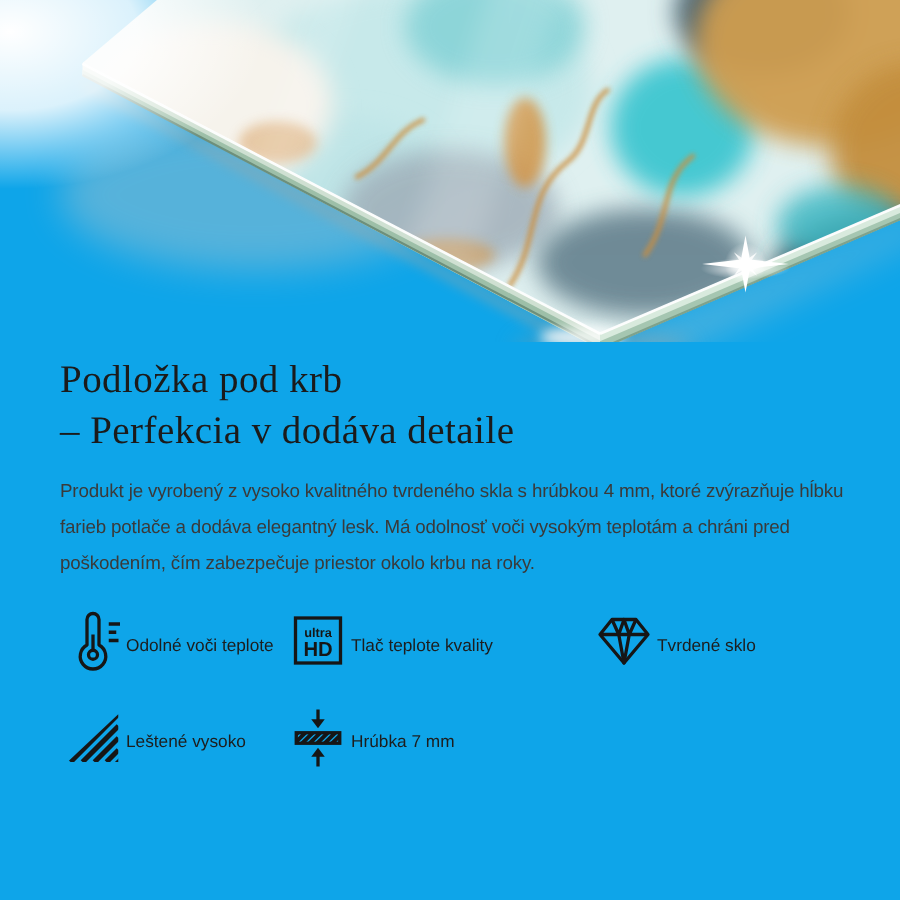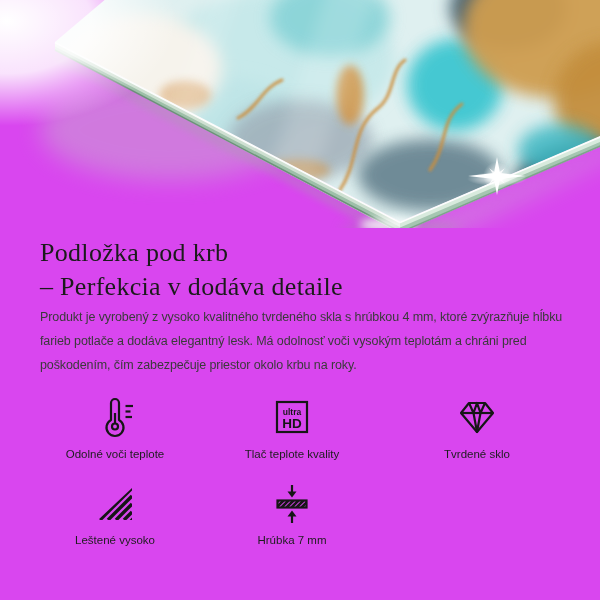--- a/index.html
+++ b/index.html
@@ -1,54 +1,54 @@
 <!DOCTYPE html>
 <html><head>
 <meta charset="utf-8">
 <style>
   * { margin:0; padding:0; box-sizing:border-box; }
   html,body { background:#ffffff; }
   body { width:600px; height:600px; font-family:"Liberation Sans", sans-serif; overflow:hidden; }
-  .page { position:relative; width:600px; height:600px; background:#d946ef; }
+  .page { position:relative; width:600px; height:600px; background:#0ea5e9; }
 
   
   .hero { position:relative; width:600px; height:228px; overflow:hidden; }
   .hero svg { display:block; }
 
   
   .content { padding:0 40px; }
   h1.title {
     margin-top:8px;
     font-family:"Liberation Serif", serif;
     font-weight:400;
     font-size:26px;
     line-height:34px;
     letter-spacing:0.3px;
     color:#1b1b1b;
   }
   h1.title span { display:block; }
   p.desc {
-    margin-top:1px;
+    margin-top:11px;
     width:524px;
     font-size:12.5px;
     line-height:24px;
     letter-spacing:-0.1px;
     color:#3a3a3a;
   }
 
   
   .features {
     margin-top:18px;
     display:grid;
     grid-template-columns:150px 204px 166px;
     row-gap:20px;
   }
   .feature {
     display:flex;
-    flex-direction:column;
+    flex-direction:row;
     align-items:center;
     justify-content:flex-start;
   }
   .feature .ic { width:44px; height:44px; }
   .feature .lbl {
     margin-top:8px;
     font-size:11.5px;
     line-height:14px;
     color:#1d1d1d;
     white-space:nowrap;

